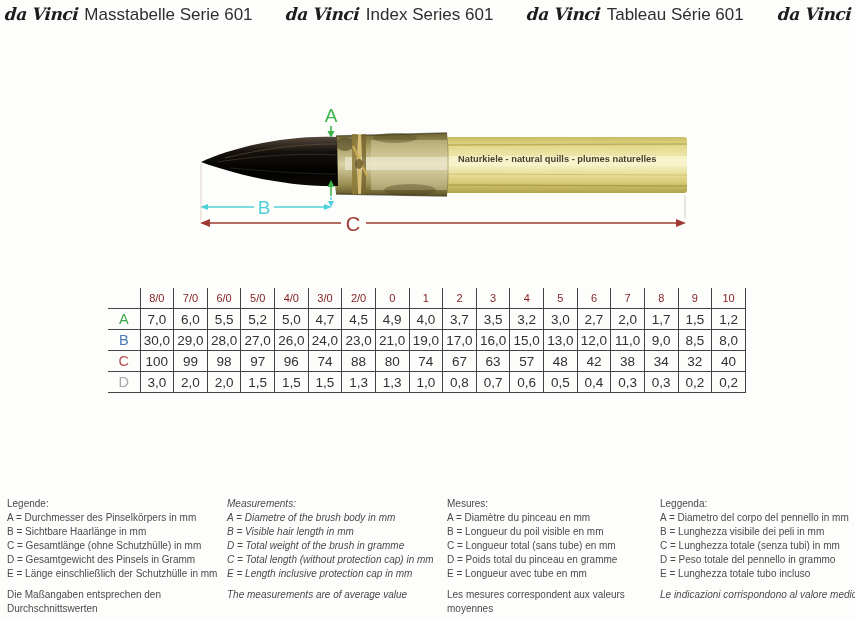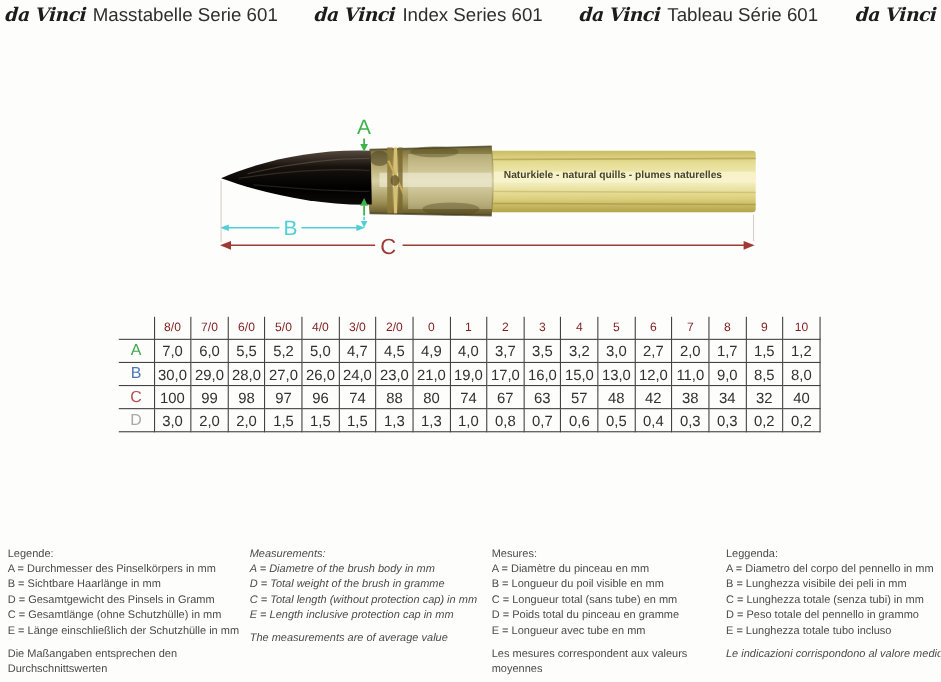--- a/index.html
+++ b/index.html
@@ -295,28 +295,29 @@
         <td>0,2</td>
       </tr>
     </tbody>
   </table>
 
 <div id="legends">
     <div class="legend l1">
       <div class="lg-line lg-title">Legende:</div>
       <div class="lg-line">A = Durchmesser des Pinselkörpers in mm</div>
       <div class="lg-line">B = Sichtbare Haarlänge in mm</div>
+      <div class="lg-line">C = Gesamtlänge (ohne Schutzhülle) in mm</div>
       <div class="lg-line">D = Gesamtgewicht des Pinsels in Gramm</div>
-      <div class="lg-line">C = Gesamtlänge (ohne Schutzhülle) in mm</div>
       <div class="lg-line">E = Länge einschließlich der Schutzhülle in mm</div>
       <div class="lg-footer">Die Maßangaben entsprechen den Durchschnittswerten</div>
     </div>
     <div class="legend l2">
       <div class="lg-line lg-title">Measurements:</div>
       <div class="lg-line">A = Diametre of the brush body in mm</div>
+      <div class="lg-line">B = Visible hair length in mm</div>
       <div class="lg-line">D = Total weight of the brush in gramme</div>
       <div class="lg-line">C = Total length (without protection cap) in mm</div>
       <div class="lg-line">E = Length inclusive protection cap in mm</div>
       <div class="lg-footer">The measurements are of average value</div>
     </div>
     <div class="legend l3">
       <div class="lg-line lg-title">Mesures:</div>
       <div class="lg-line">A = Diamètre du pinceau en mm</div>
       <div class="lg-line">B = Longueur du poil visible en mm</div>
       <div class="lg-line">C = Longueur total (sans tube) en mm</div>

